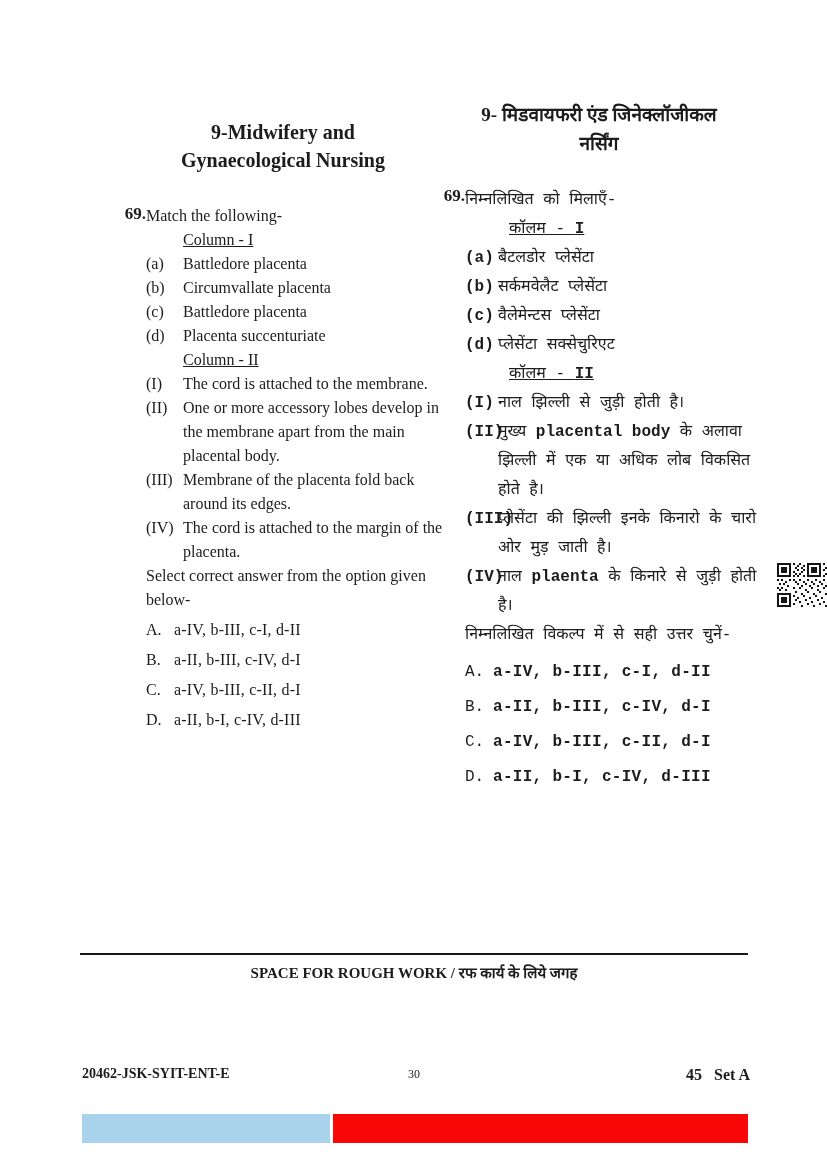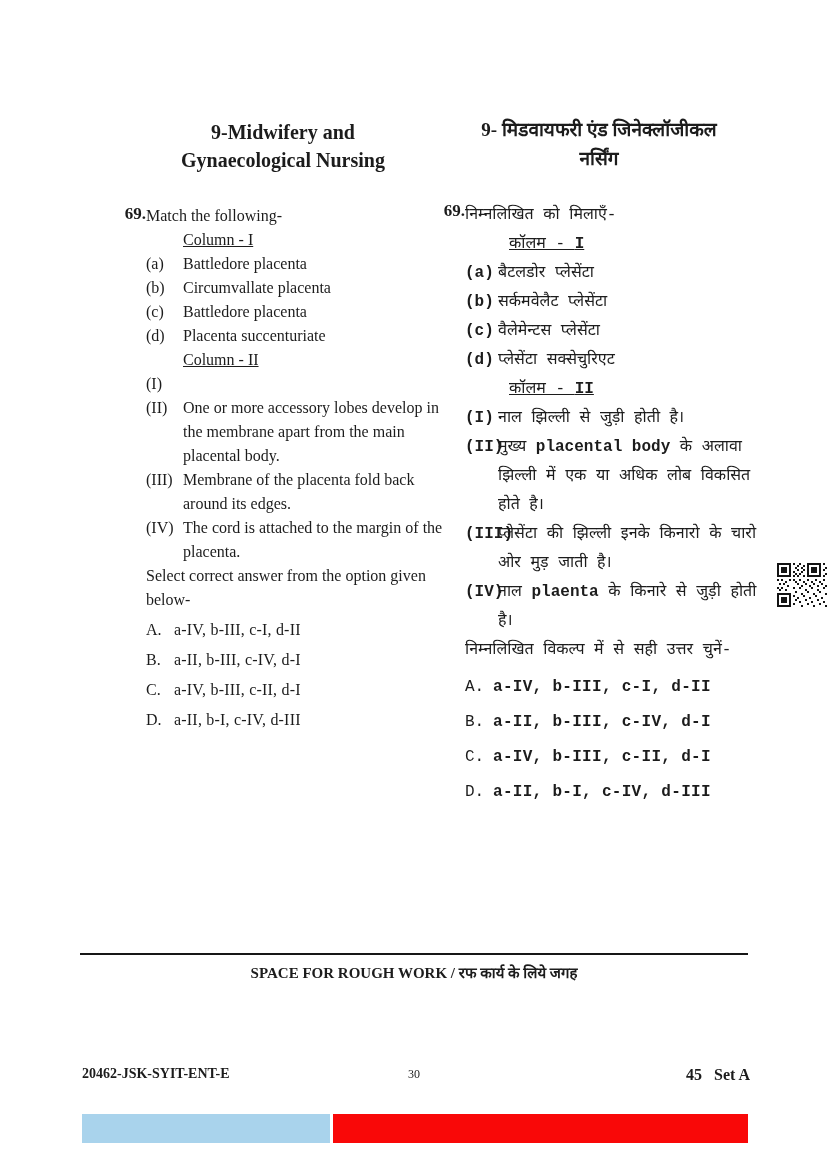--- a/index.html
+++ b/index.html
@@ -3,21 +3,21 @@
 <meta charset="utf-8">
 <style>
   html,body { margin:0; padding:0; background:#ffffff; }
   .page {
     position:relative; width:827px; height:1169px; background:#ffffff;
     overflow:hidden; color:#1c1c1c;
     font-family:"Liberation Serif","DejaVu Sans",serif;
   }
   .col { position:absolute; }
   .col-en { left:82px;  top:118px; width:346px;margin-left:28px; }
-  .col-hi { left:432px; top:115px; width:334px; }
+  .col-hi { left:432px; top:100px; width:334px; }
 
   .title { text-align:center; font-weight:700; font-size:20px; line-height:28px; margin-bottom:30px; }
   .col-hi .title { font-size:19px; line-height:29px; margin-bottom:28px; }
 
   .q { display:flex; }
   .qnum { flex:none; width:36px; font-weight:700; font-size:17px;text-align:right; }
   .col-hi .qnum { width:33px; }
   .qbody { flex:1; font-size:16px; }
   .col-en .qbody { line-height:24px; }
   .col-hi .qbody { line-height:29px;font-family:Liberation Mono, monospace; }
@@ -86,20 +86,21 @@
         </div>
         <div class="item">
           <span class="lbl">(d)</span>
           <span class="txt">Placenta succenturiate</span>
         </div>
 
         <div class="colhead">Column - II</div>
 
         <div class="item">
           <span class="lbl">(I)</span>
+          <span class="txt">The cord is attached to the membrane.</span>
         </div>
         <div class="item">
           <span class="lbl">(II)</span>
           <span class="txt">One or more accessory lobes develop in the membrane apart from the main placental body.</span>
         </div>
         <div class="item">
           <span class="lbl">(III)</span>
           <span class="txt">Membrane of the placenta fold back around its edges.</span>
         </div>
         <div class="item">

